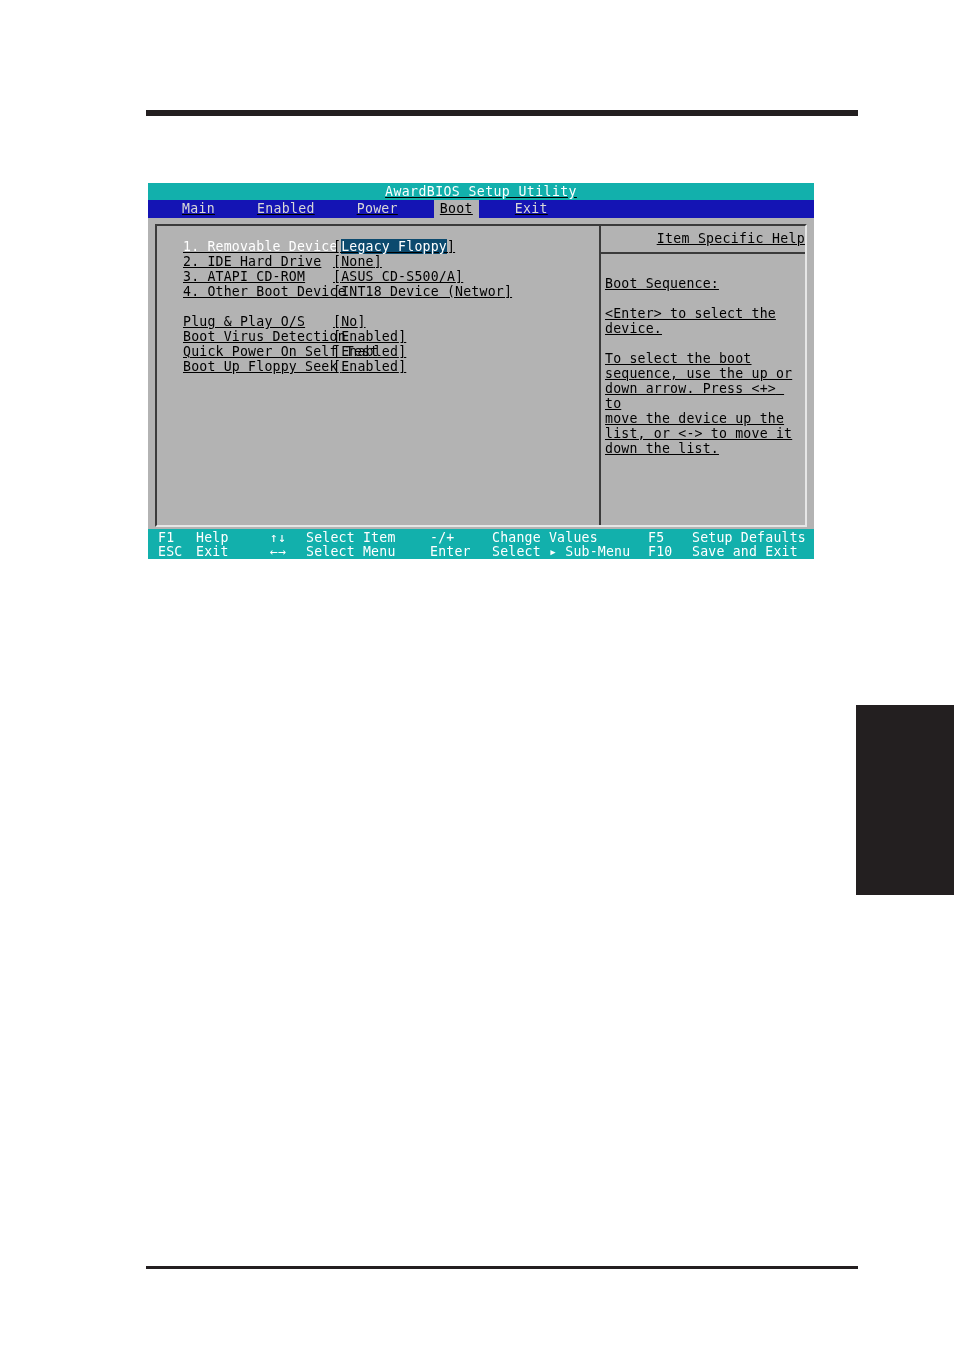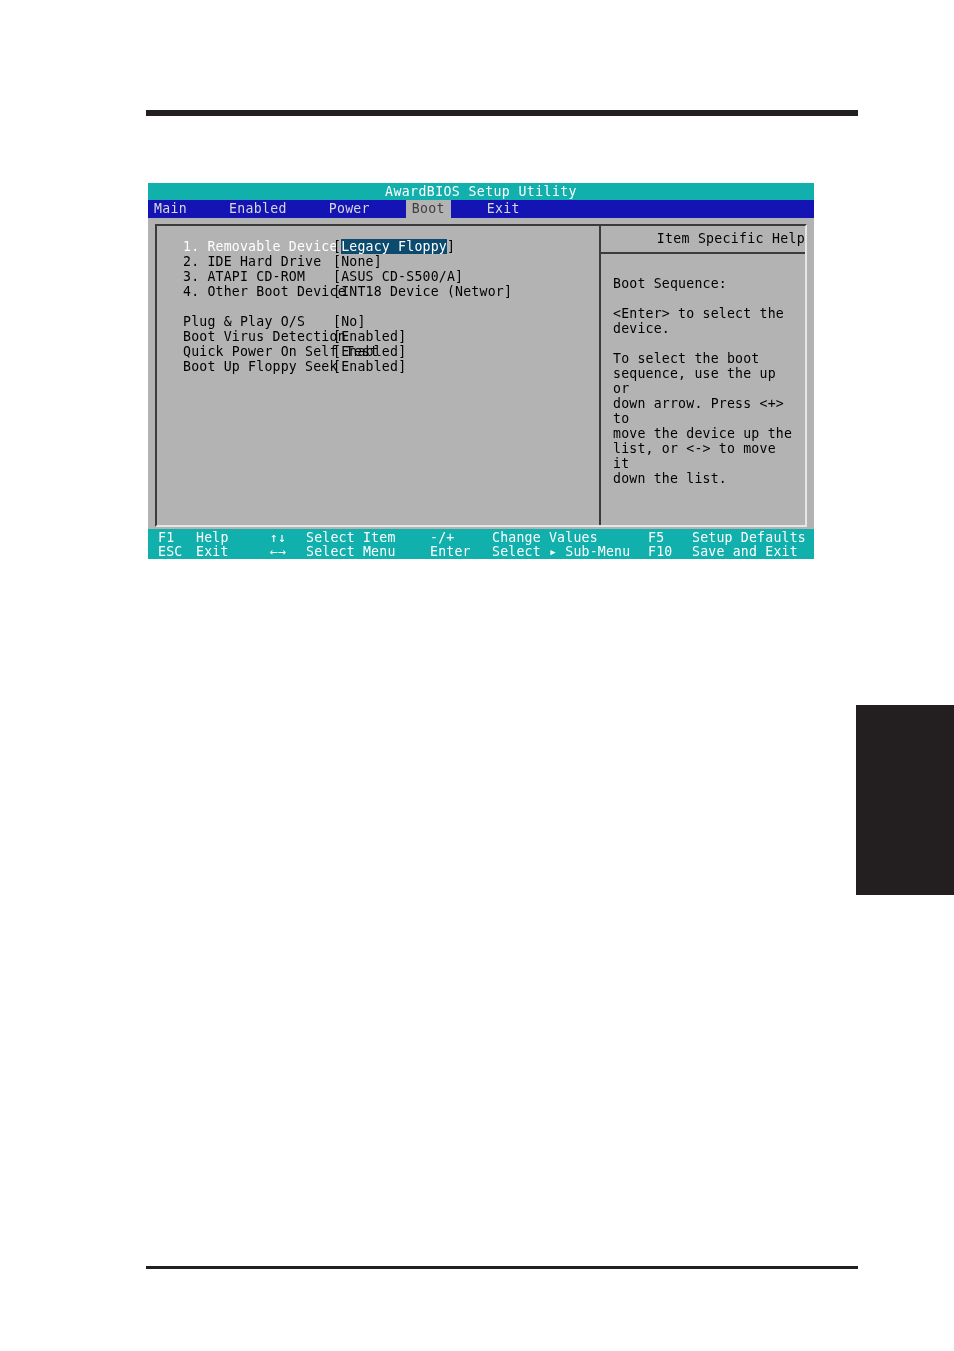--- a/index.html
+++ b/index.html
@@ -44,51 +44,53 @@
   
   .bios {
     position: absolute;
     left: 148px;
     top: 183px;
     width: 666px;
     height: 376px;
     background: #b3b3b3;
     font-size: 13.2px;
     line-height: 15px;
+    text-decoration: underline;
     -webkit-font-smoothing: none;
   }
 
   .bios-titlebar {
     height: 17px;
     background: #12b0ac;
     color: #ffffff;
     text-align: center;
     line-height: 17px;
     letter-spacing: 0.4px;
     font-size: 13.2px;
   }
 
   .bios-menubar {
     height: 18px;
     background: #1414b4;
     display: flex;
     align-items: stretch;
+    padding-left: 28px;
     box-sizing: border-box;
   }
   .menu-tab {
     color: #d8d8d8;
     line-height: 18px;
     padding: 0 6px;
     margin-right: 30px;
     letter-spacing: 0.3px;
     white-space: nowrap;
   }
   .menu-tab.active {
     background: #b3b3b3;
-    color: #404040;
+    color: #000000;
   }
 
   .bios-body {
     position: relative;
     height: 311px;
     padding: 6px 7px 0 7px;
     box-sizing: border-box;
   }
   .bios-panel {
     position: relative;
@@ -146,21 +148,21 @@
   .help-title {
     height: 26px;
     line-height: 26px;
     text-align: right;
     color: #000000;
     border-bottom: 2px solid #3b3b3b;
     letter-spacing: 0.3px;
     padding-left: 32px;
   }
   .help-body {
-    padding: 22px 9px 0 12px;
+    padding: 22px 9px 0 4px;
     color: #000000;
     letter-spacing: 0.2px;
   }
   .help-para {
     margin: 0 0 15px 0;
     white-space: pre-wrap;
   }
   .help-para:last-child { margin-bottom: 0; }
 
   .bios-statusbar {

